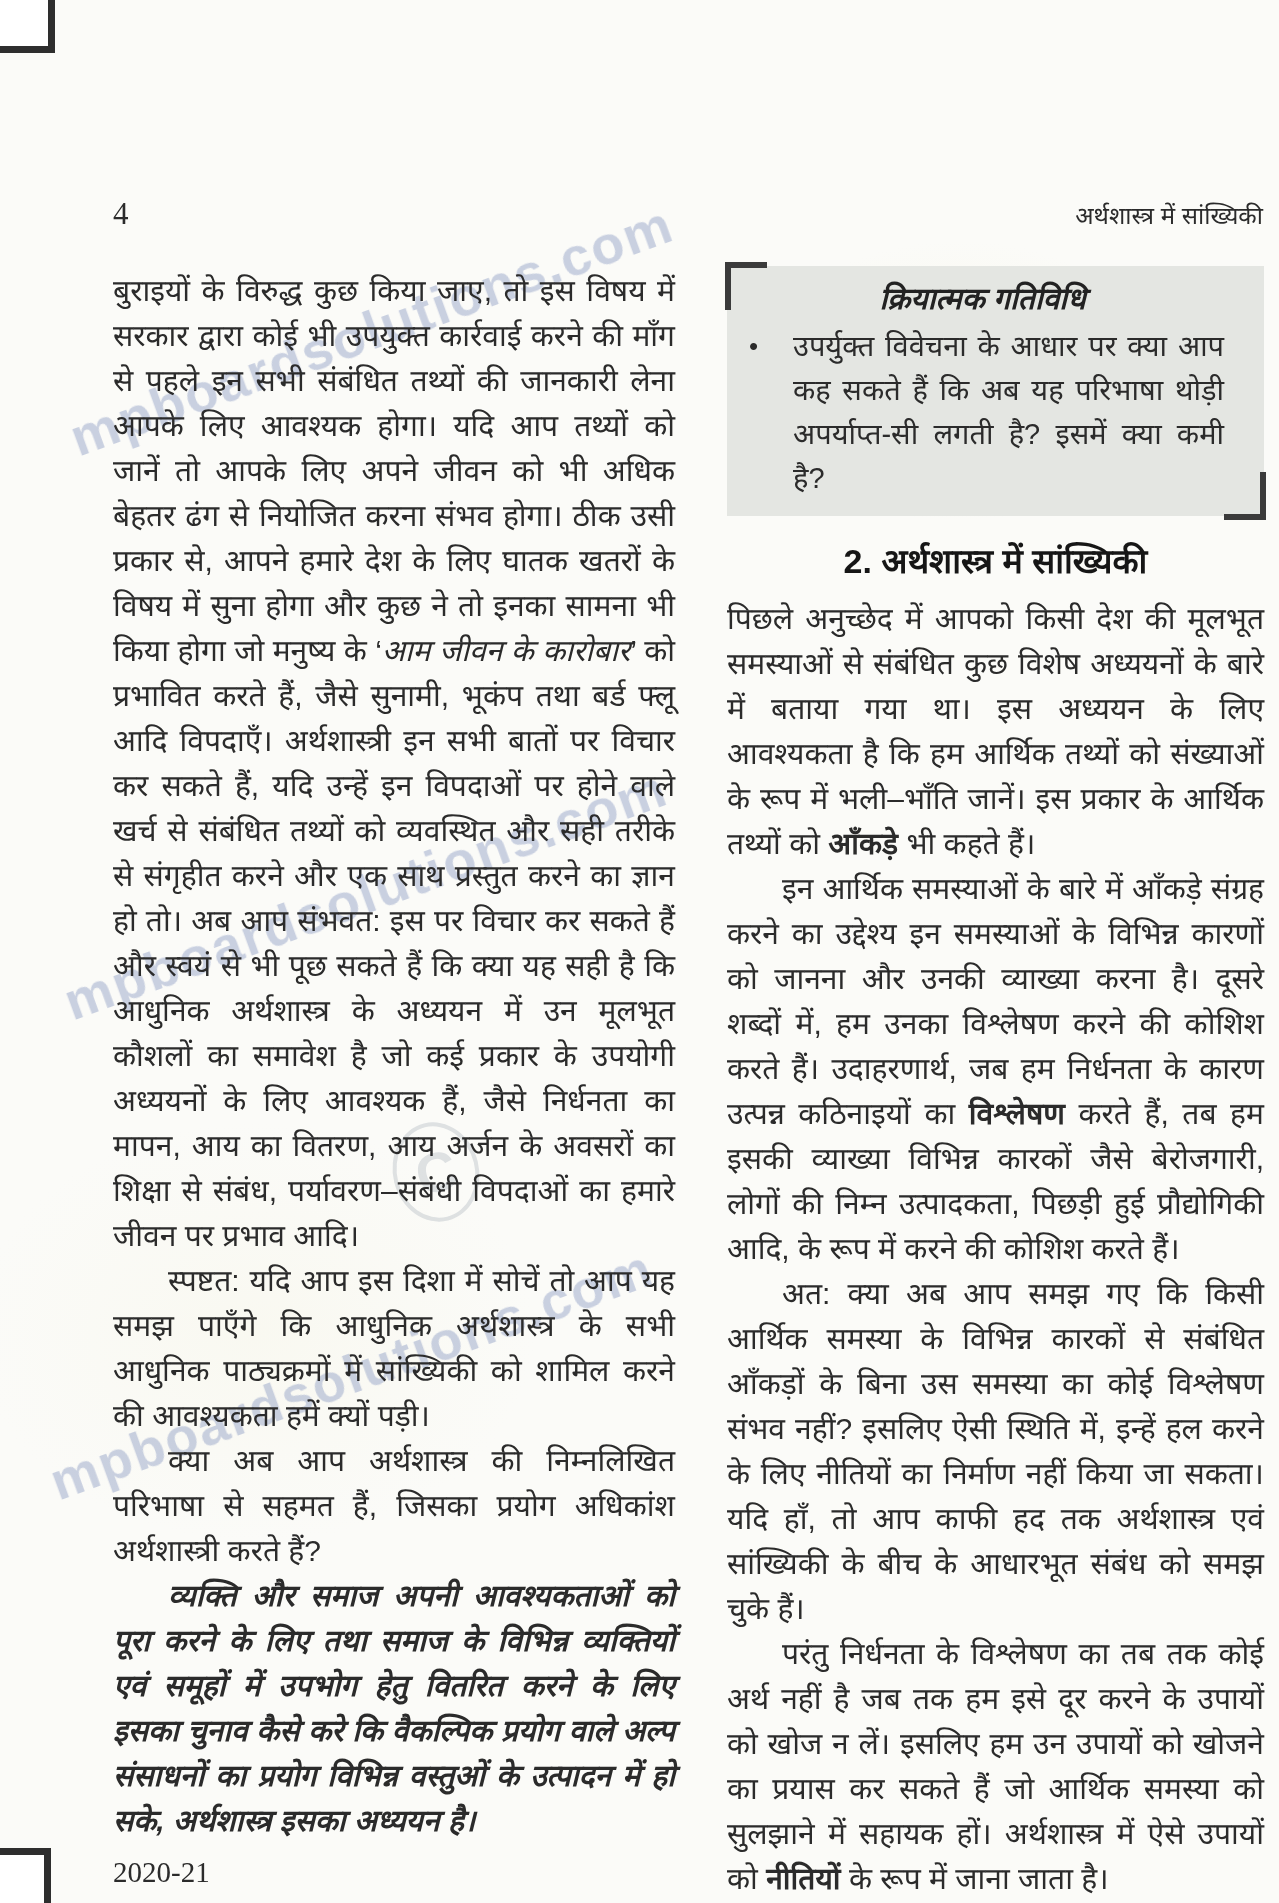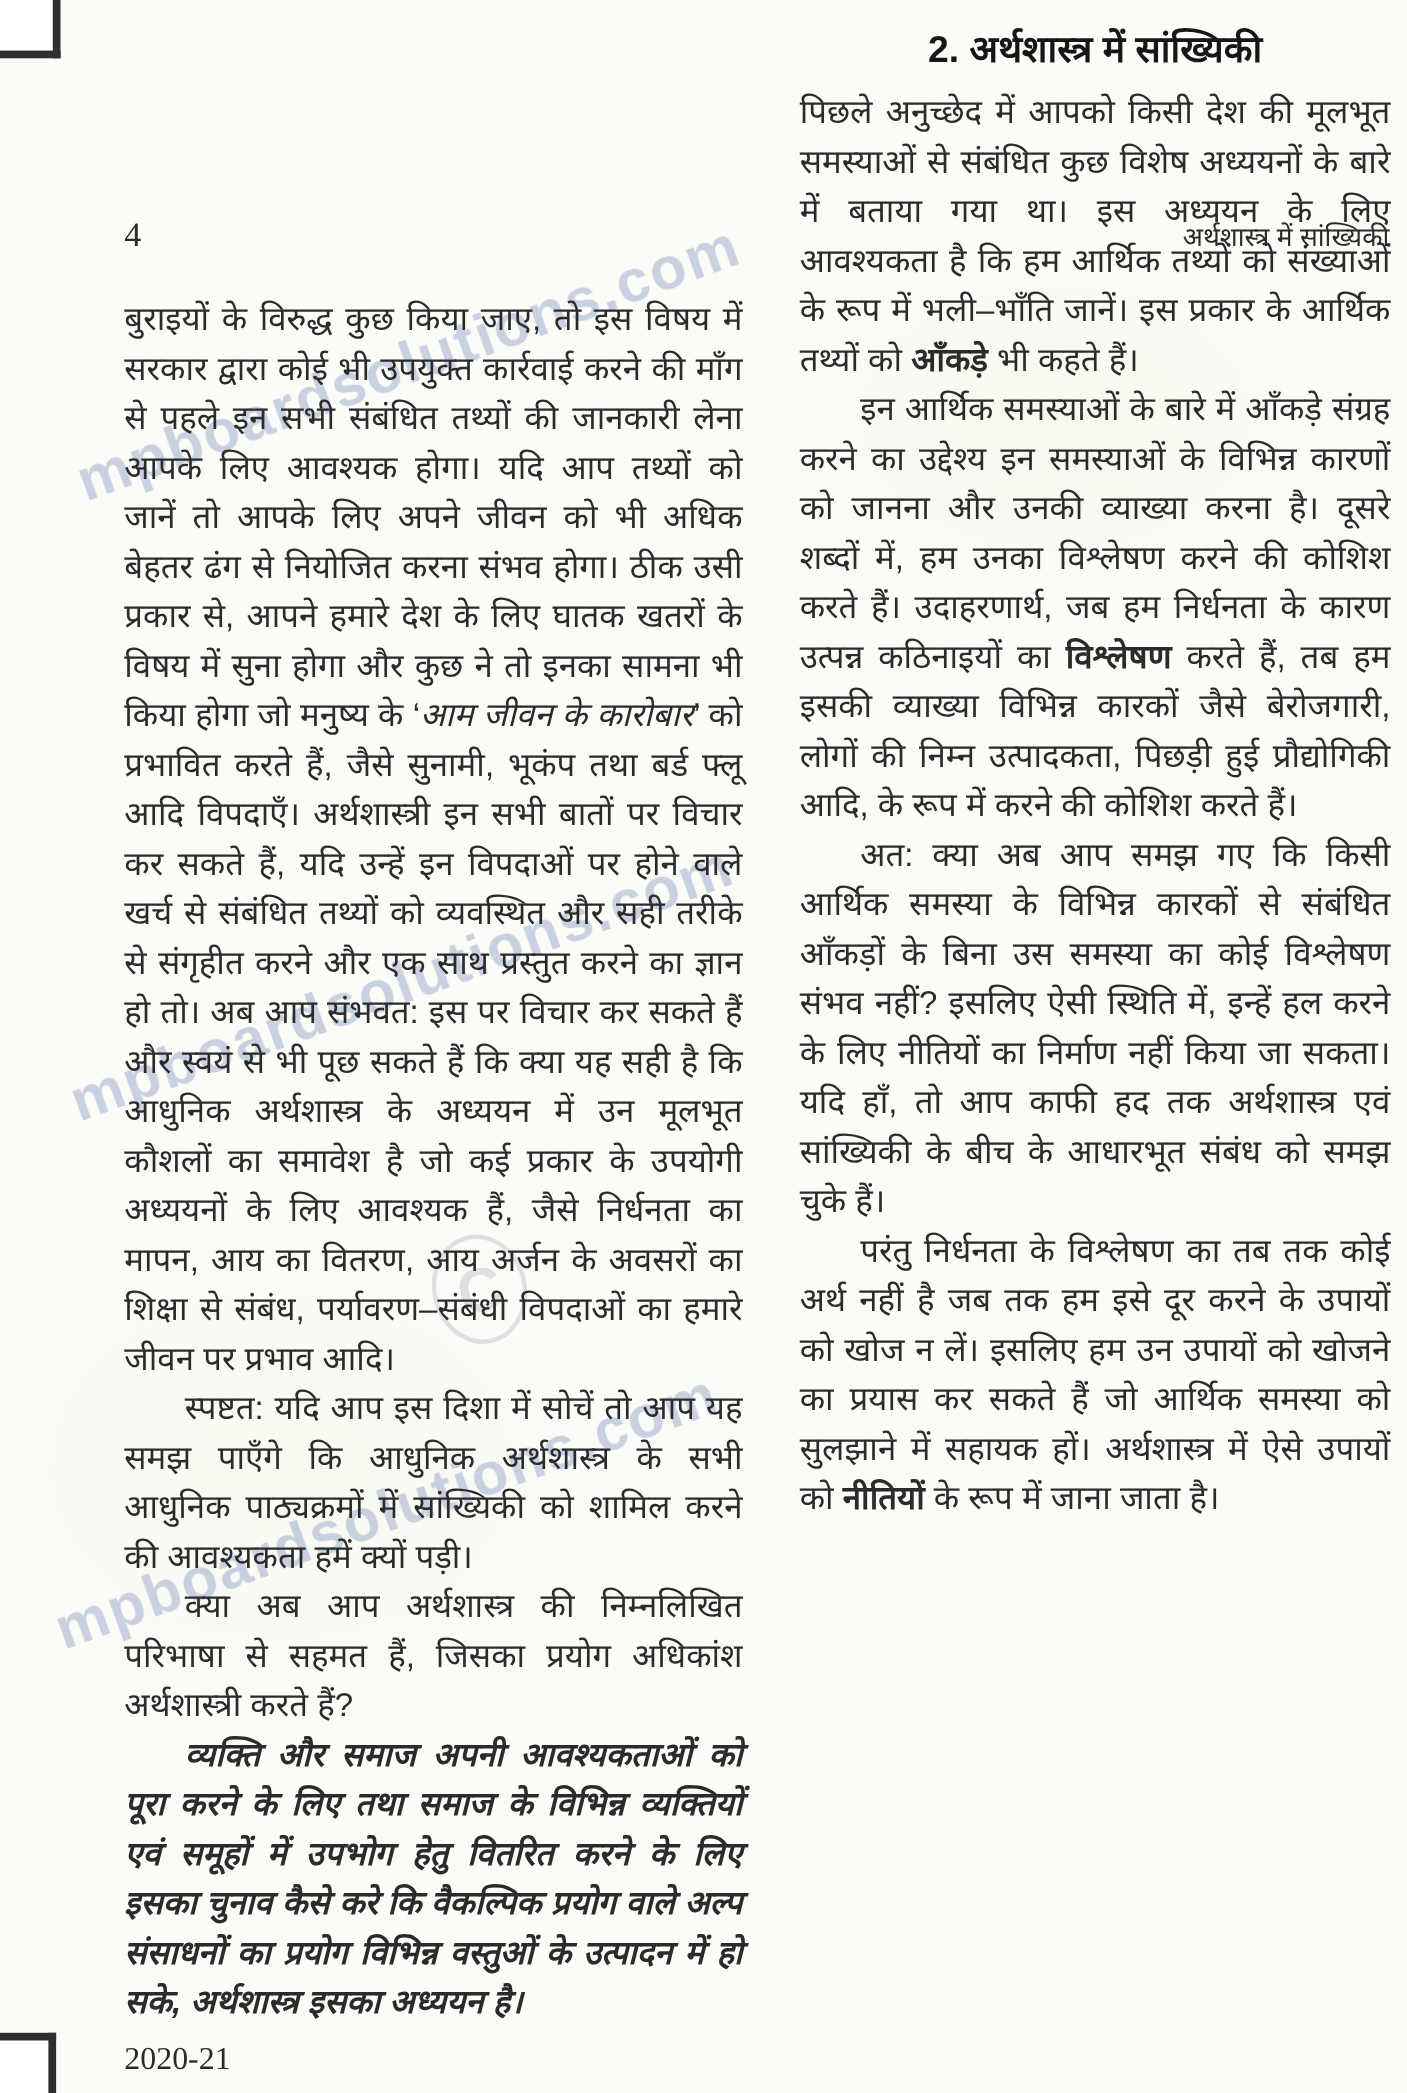--- a/index.html
+++ b/index.html
@@ -86,20 +86,27 @@
 
   <div class="col col-left">
       <p class="para"><span>बुराइयों के विरुद्ध कुछ किया जाए, तो इस विषय में सरकार द्वारा कोई भी उपयुक्त कार्रवाई करने की माँग से पहले इन सभी संबंधित तथ्यों की जानकारी लेना आपके लिए आवश्यक होगा। यदि आप तथ्यों को जानें तो आपके लिए अपने जीवन को भी अधिक बेहतर ढंग से नियोजित करना संभव होगा। ठीक उसी प्रकार से, आपने हमारे देश के लिए घातक खतरों के विषय में सुना होगा और कुछ ने तो इनका सामना भी किया होगा जो मनुष्य के ‘</span><span class="i">आम जीवन के कारोबार</span><span>’ को प्रभावित करते हैं, जैसे सुनामी, भूकंप तथा बर्ड फ्लू आदि विपदाएँ। अर्थशास्त्री इन सभी बातों पर विचार कर सकते हैं, यदि उन्हें इन विपदाओं पर होने वाले खर्च से संबंधित तथ्यों को व्यवस्थित और सही तरीके से संगृहीत करने और एक साथ प्रस्तुत करने का ज्ञान हो तो। अब आप संभवत: इस पर विचार कर सकते हैं और स्वयं से भी पूछ सकते हैं कि क्या यह सही है कि आधुनिक अर्थशास्त्र के अध्ययन में उन मूलभूत कौशलों का समावेश है जो कई प्रकार के उपयोगी अध्ययनों के लिए आवश्यक हैं, जैसे निर्धनता का मापन, आय का वितरण, आय अर्जन के अवसरों का शिक्षा से संबंध, पर्यावरण–संबंधी विपदाओं का हमारे जीवन पर प्रभाव आदि।</span></p>
       <p class="para indent"><span>स्पष्टत: यदि आप इस दिशा में सोचें तो आप यह समझ पाएँगे कि आधुनिक अर्थशास्त्र के सभी आधुनिक पाठ्यक्रमों में सांख्यिकी को शामिल करने की आवश्यकता हमें क्यों पड़ी।</span></p>
       <p class="para indent"><span>क्या अब आप अर्थशास्त्र की निम्नलिखित परिभाषा से सहमत हैं, जिसका प्रयोग अधिकांश अर्थशास्त्री करते हैं?</span></p>
       <p class="para indent"><span class="b i">व्यक्ति और समाज अपनी आवश्यकताओं को पूरा करने के लिए तथा समाज के विभिन्न व्यक्तियों एवं समूहों में उपभोग हेतु वितरित करने के लिए इसका चुनाव कैसे करे कि वैकल्पिक प्रयोग वाले अल्प संसाधनों का प्रयोग विभिन्न वस्तुओं के उत्पादन में हो सके, अर्थशास्त्र इसका अध्ययन है।</span></p>
     </div>
 
   <div class="col col-right">
 
+    <div class="activity-box">
+      <div class="activity-title">क्रियात्मक गतिविधि</div>
+      <div class="activity-item">
+        <span class="activity-bullet">•</span>
+        <span class="activity-text">उपर्युक्त विवेचना के आधार पर क्या आप कह सकते हैं कि अब यह परिभाषा थोड़ी अपर्याप्त-सी लगती है? इसमें क्या कमी है?</span>
+      </div>
+    </div>
 
     <h2 class="section-heading">2. अर्थशास्त्र में सांख्यिकी</h2>
 
     <div>
         <p class="para"><span>पिछले अनुच्छेद में आपको किसी देश की मूलभूत समस्याओं से संबंधित कुछ विशेष अध्ययनों के बारे में बताया गया था। इस अध्ययन के लिए आवश्यकता है कि हम आर्थिक तथ्यों को संख्याओं के रूप में भली–भाँति जानें। इस प्रकार के आर्थिक तथ्यों को </span><span class="b">आँकड़े</span><span> भी कहते हैं।</span></p>
         <p class="para indent"><span>इन आर्थिक समस्याओं के बारे में आँकड़े संग्रह करने का उद्देश्य इन समस्याओं के विभिन्न कारणों को जानना और उनकी व्याख्या करना है। दूसरे शब्दों में, हम उनका विश्लेषण करने की कोशिश करते हैं। उदाहरणार्थ, जब हम निर्धनता के कारण उत्पन्न कठिनाइयों का </span><span class="b">विश्लेषण</span><span> करते हैं, तब हम इसकी व्याख्या विभिन्न कारकों जैसे बेरोजगारी, लोगों की निम्न उत्पादकता, पिछड़ी हुई प्रौद्योगिकी आदि, के रूप में करने की कोशिश करते हैं।</span></p>
         <p class="para indent"><span>अत: क्या अब आप समझ गए कि किसी आर्थिक समस्या के विभिन्न कारकों से संबंधित आँकड़ों के बिना उस समस्या का कोई विश्लेषण संभव नहीं? इसलिए ऐसी स्थिति में, इन्हें हल करने के लिए नीतियों का निर्माण नहीं किया जा सकता। यदि हाँ, तो आप काफी हद तक अर्थशास्त्र एवं सांख्यिकी के बीच के आधारभूत संबंध को समझ चुके हैं।</span></p>
         <p class="para indent"><span>परंतु निर्धनता के विश्लेषण का तब तक कोई अर्थ नहीं है जब तक हम इसे दूर करने के उपायों को खोज न लें। इसलिए हम उन उपायों को खोजने का प्रयास कर सकते हैं जो आर्थिक समस्या को सुलझाने में सहायक हों। अर्थशास्त्र में ऐसे उपायों को </span><span class="b">नीतियों</span><span> के रूप में जाना जाता है।</span></p>
       </div>
   </div>

